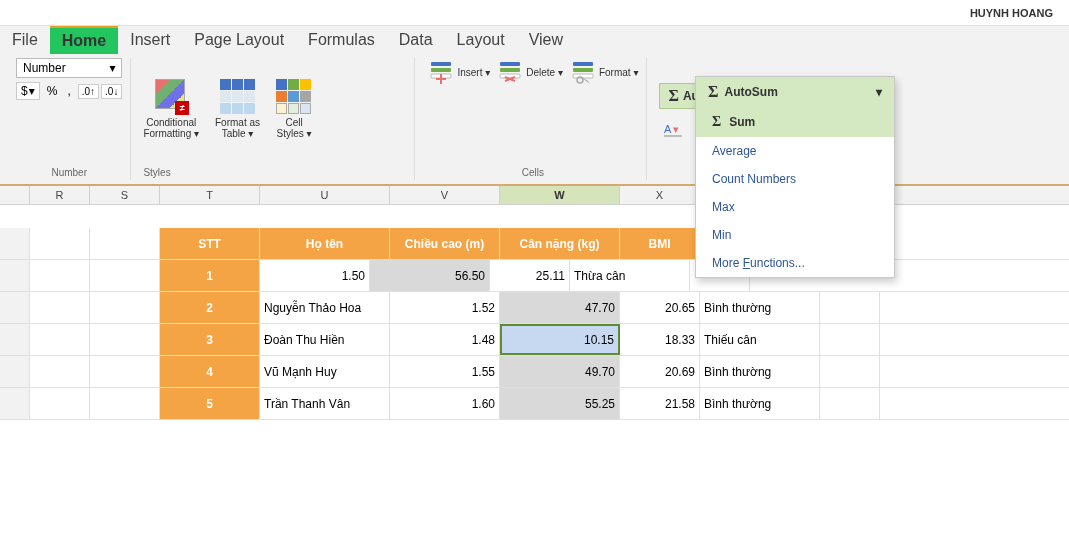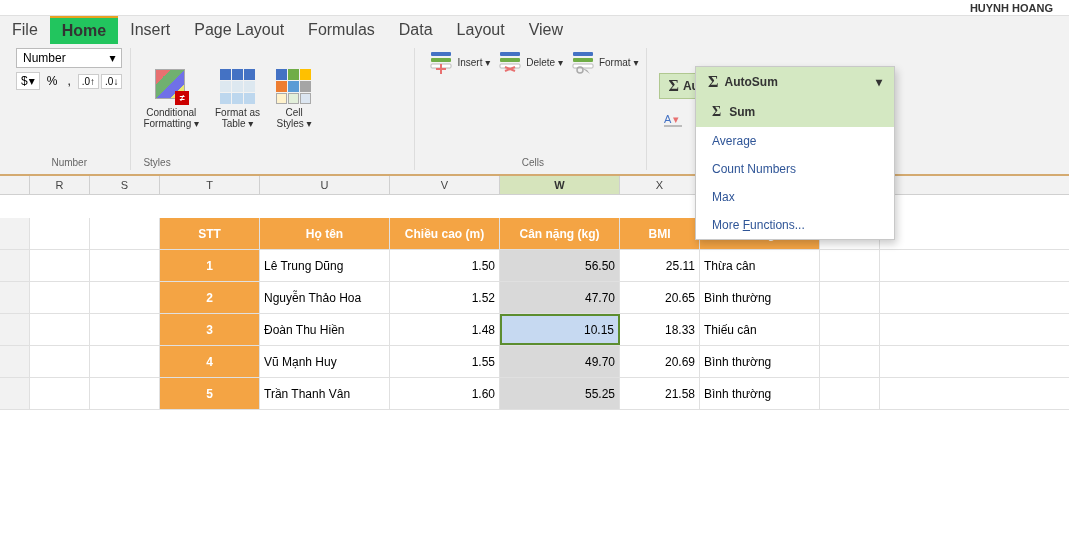--- a/index.html
+++ b/index.html
@@ -8,21 +8,21 @@
       font-size: 12px;
       background: #fff;
       overflow: hidden;
       width: 1069px;
       height: 548px;
     }
 
     
     .title-bar {
       background: #fff;
-      height: 16px;
+      height: 26px;
       display: flex;
       align-items: center;
       justify-content: flex-end;
       padding-right: 16px;
       border-bottom: 1px solid #e0e0e0;
     }
     .title-bar-text {
       font-size: 11px;
       color: #333;
       font-weight: 600;
@@ -513,20 +513,23 @@
     <div class="dropdown-menu-item">
       <span>Average</span>
     </div>
     <div class="dropdown-menu-item">
       <span>Count Numbers</span>
     </div>
     <div class="dropdown-menu-item">
       <span>Max</span>
     </div>
     <div class="dropdown-menu-item">
+      <span>Min</span>
+    </div>
+    <div class="dropdown-menu-item">
       <span>More <u>F</u>unctions...</span>
     </div>
   </div>
 
 </div>
 
 <div class="spreadsheet">
 
   <div class="col-headers">
     <div class="col-header w-row"></div>
@@ -554,21 +557,20 @@
       <div class="data-cell w-x header-row">BMI</div>
       <div class="data-cell w-y header-row">Đánh giá</div>
       <div class="data-cell w-z"></div>
     </div>
 
     <div class="data-row">
       <div class="data-cell w-row row-num"></div>
       <div class="data-cell w-r"></div>
       <div class="data-cell w-s"></div>
       <div class="data-cell w-t orange-bg">1</div>
-      <div class="data-cell w-u">Lê Trung Dũng</div>
       <div class="data-cell w-v right">1.50</div>
       <div class="data-cell w-w right gray-bg">56.50</div>
       <div class="data-cell w-x right">25.11</div>
       <div class="data-cell w-y">Thừa cân</div>
       <div class="data-cell w-z"></div>
     </div>
 
     <div class="data-row">
       <div class="data-cell w-row row-num"></div>
       <div class="data-cell w-r"></div>

